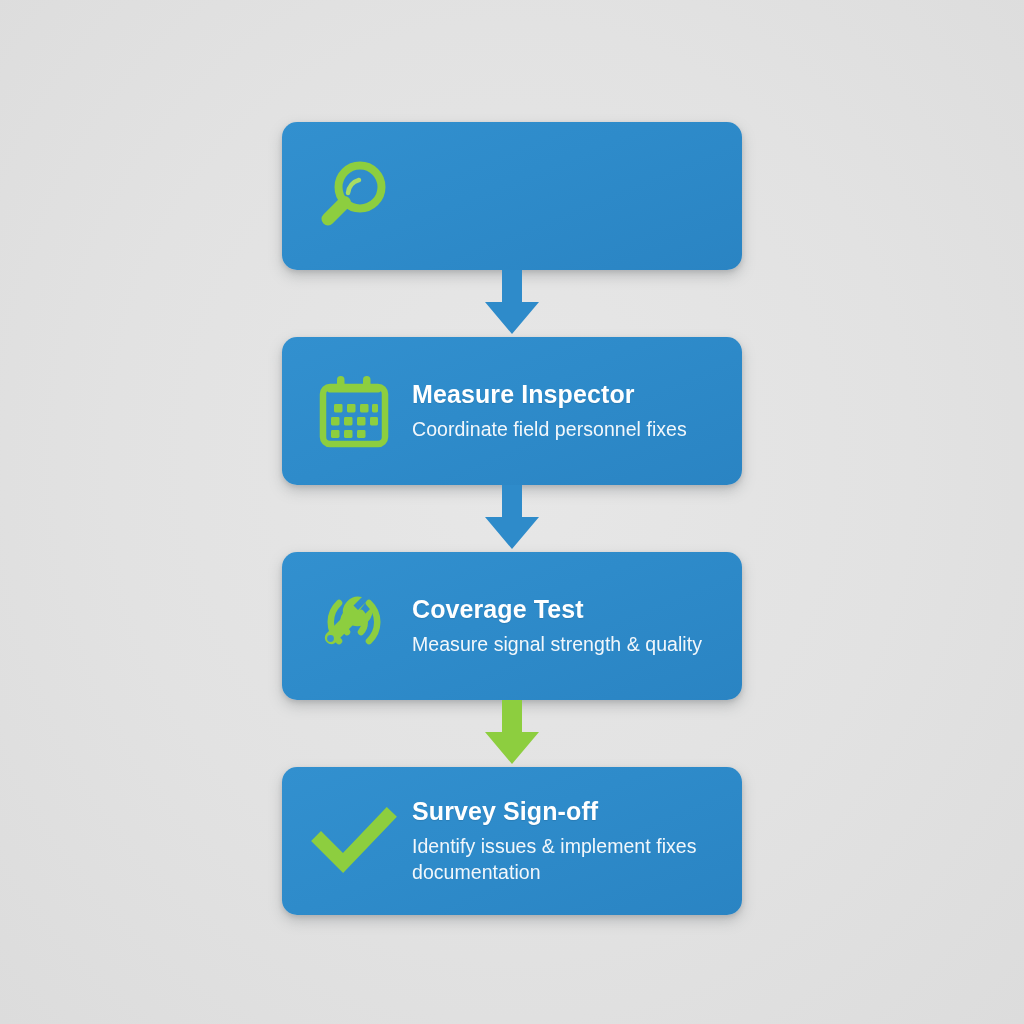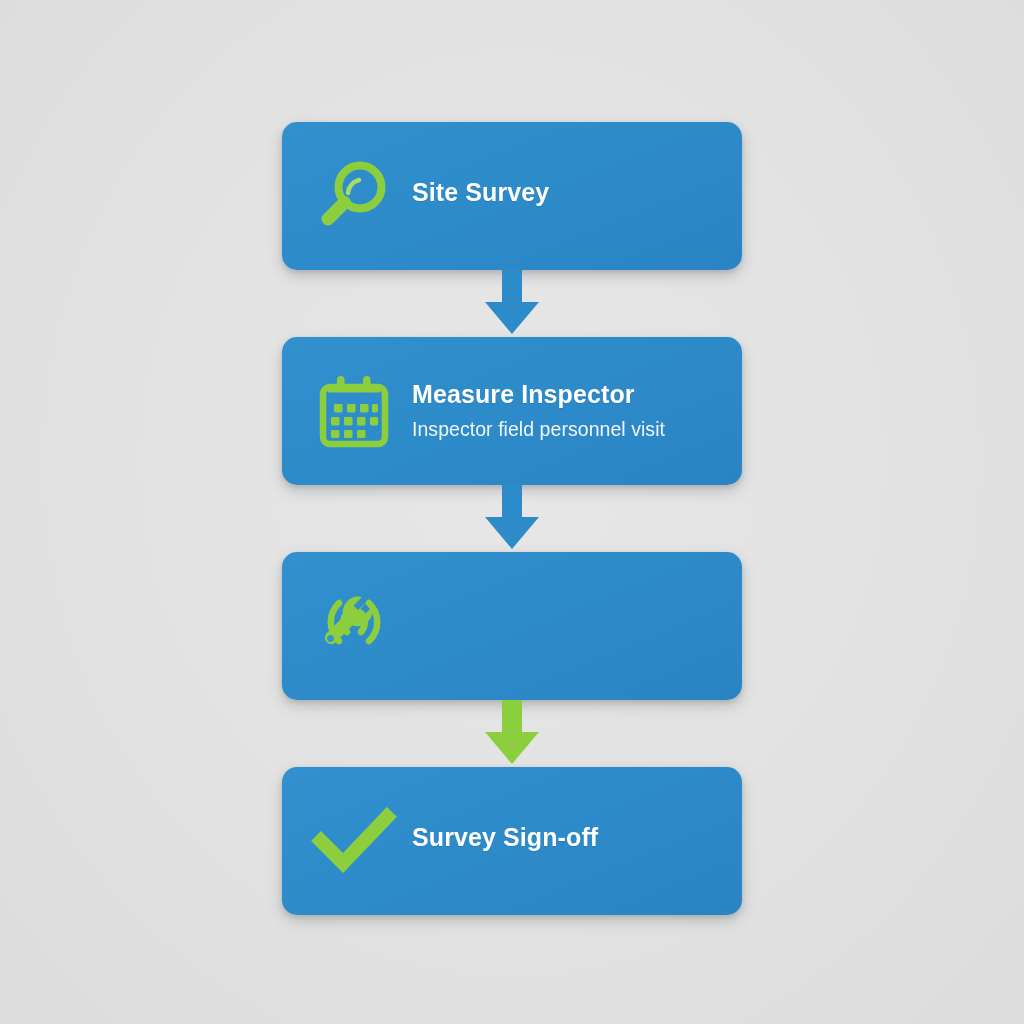--- a/index.html
+++ b/index.html
@@ -96,21 +96,20 @@
 
     <div class="card">
       <div class="card-icon">
         <svg width="78" height="78" viewBox="0 0 78 78">
           <circle cx="45" cy="30" r="21.5" fill="none" stroke="#8dce3f" stroke-width="8"></circle>
           <path d="M33 36 a15 15 0 0 1 11 -13" fill="none" stroke="#a8dc63" stroke-width="4.5" stroke-linecap="round"></path>
           <line x1="29.5" y1="45.5" x2="13" y2="62" stroke="#8dce3f" stroke-width="13" stroke-linecap="round"></line>
         </svg>
       </div>
       <div class="card-text">
-        <div class="card-title">Site Survey</div>
       </div>
     </div>
 
     <div class="connector">
       <svg width="56" height="67" viewBox="0 0 56 67">
         <path d="M18 0 H38 V32 H55 L28 64 L1 32 H18 Z" fill="#2e8bca"></path>
       </svg>
     </div>
 
     <div class="card">
@@ -130,21 +129,21 @@
             <rect x="42" y="43" width="8.5" height="8.5" rx="1.4"></rect>
             <rect x="55" y="43" width="8" height="8.5" rx="1.4"></rect>
             <rect x="16" y="56" width="8.5" height="8" rx="1.4"></rect>
             <rect x="29" y="56" width="8.5" height="8" rx="1.4"></rect>
             <rect x="42" y="56" width="8.5" height="8" rx="1.4"></rect>
           </g>
         </svg>
       </div>
       <div class="card-text">
         <div class="card-title">Measure Inspector</div>
-        <div class="card-desc wide">Inspector field personnel visit</div>
+        <div class="card-desc wide">Coordinate field personnel fixes</div>
       </div>
     </div>
 
     <div class="connector">
       <svg width="56" height="67" viewBox="0 0 56 67">
         <path d="M18 0 H38 V32 H55 L28 64 L1 32 H18 Z" fill="#2e8bca"></path>
       </svg>
     </div>
 
     <div class="card">
@@ -158,33 +157,38 @@
           </g>
           <path d="M57.5 12.5 L49 21 L44.5 16.5 L53 8
                    a15.5 15.5 0 0 0 -18.5 19.5
                    L17 45 a6.5 6.5 0 0 0 9 9
                    L43.5 36.5
                    a15.5 15.5 0 0 0 19.5 -18.5
                    L54.5 26.5 L50 22 Z" fill="#8dce3f"></path>
           <circle cx="21.5" cy="49.5" r="3.4" fill="#3a93cd"></circle>
         </svg>
       </div>
+      <div class="card-text">
+        <div class="card-title">Coverage Test</div>
+        <div class="card-desc wide">Measure signal strength &amp; quality</div>
+      </div>
     </div>
 
     <div class="connector">
       <svg width="56" height="67" viewBox="0 0 56 67">
         <path d="M18 0 H38 V32 H55 L28 64 L1 32 H18 Z" fill="#8dce3f"></path>
       </svg>
     </div>
 
     <div class="card">
       <div class="card-icon">
         <svg width="82" height="66" viewBox="0 0 82 66">
           <path d="M8 33 L30 55 L74 9" fill="none" stroke="#8dce3f" stroke-width="14" stroke-linecap="square" stroke-linejoin="miter"></path>
         </svg>
       </div>
       <div class="card-text">
         <div class="card-title">Survey Sign-off</div>
+        <div class="card-desc wide">Identify issues &amp; implement fixes documentation</div>
       </div>
     </div>
 
   </div>
 </div>
 
 </body></html>

